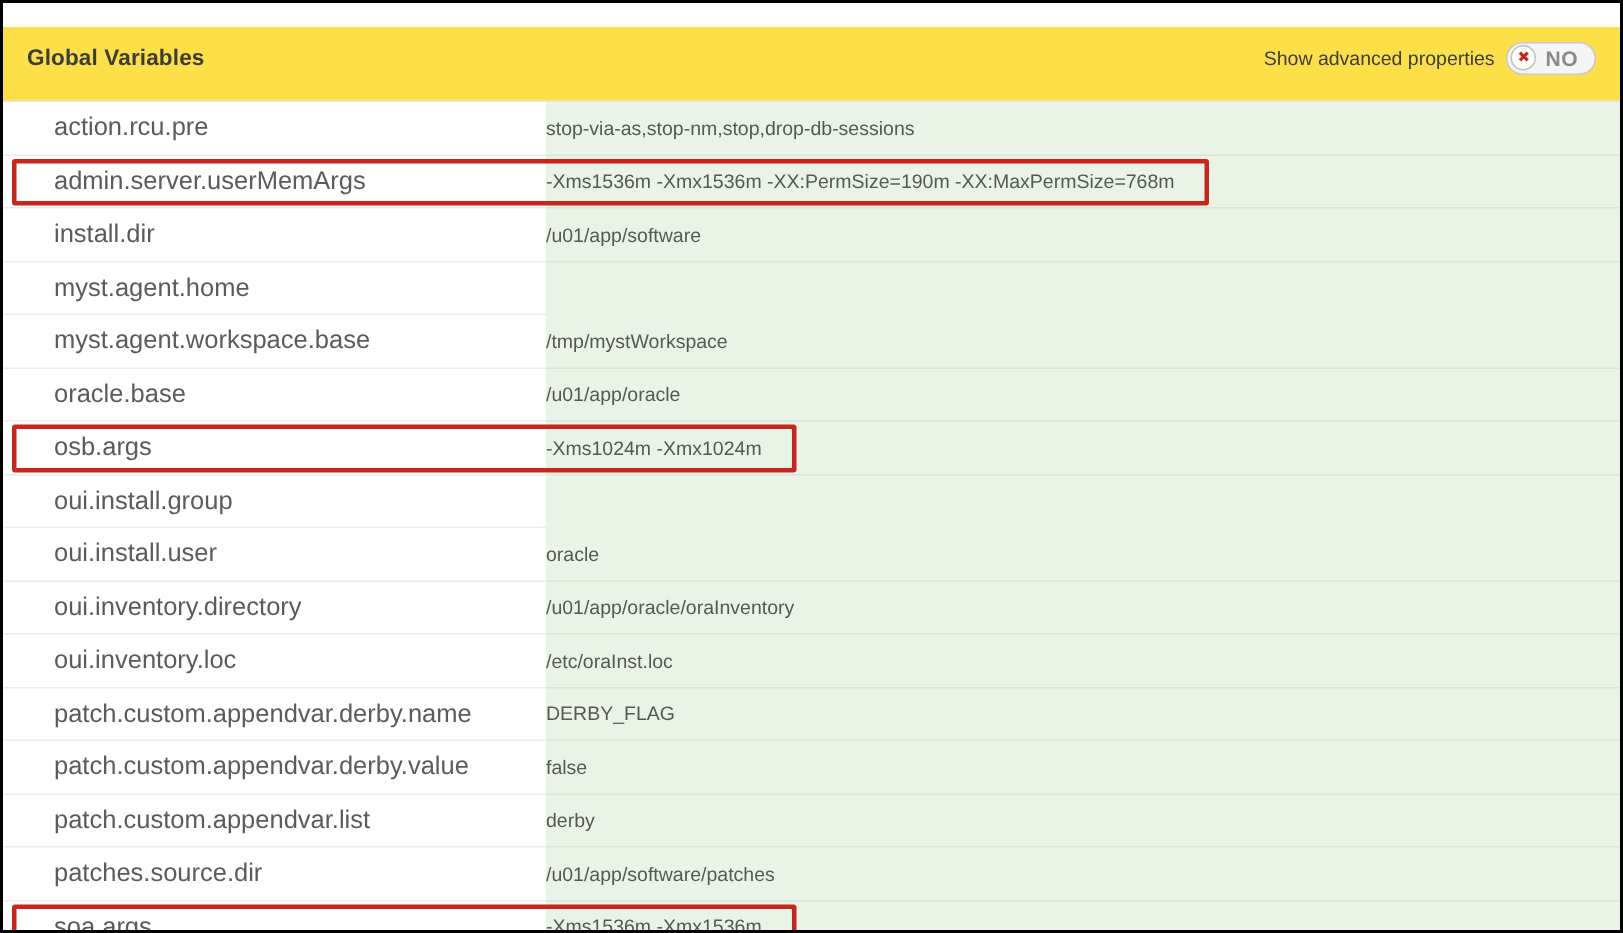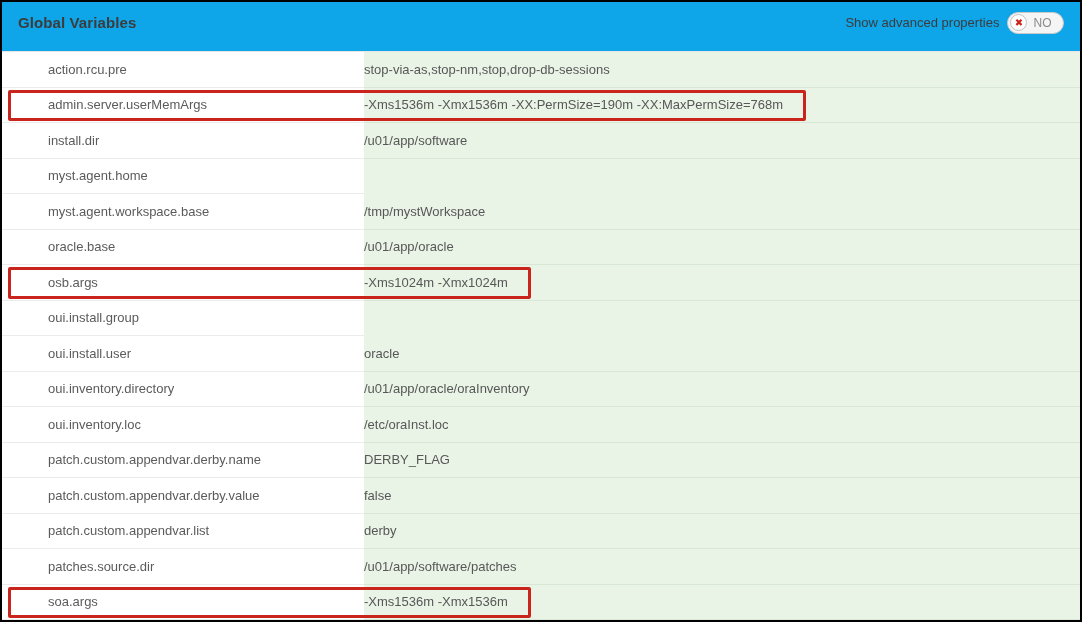--- a/index.html
+++ b/index.html
@@ -13,58 +13,59 @@
     border: 2px solid #000;
     background: #fff;
     overflow: hidden;
     display: flex; flex-direction: column;
   }
   .header {
     height: 50px; flex: 0 0 50px;
     display: flex; align-items: center; justify-content: space-between;
     padding: 0 16px 8px 16px;
     border-bottom: 1px solid #e6e6e6;
-    background: #0ea5e9;
+    background: #fde047;
+    margin-top: 16px;
   }
   .title {
     font-size: 15px; font-weight: bold; color: #3c3c3c;
     letter-spacing: 0.1px;
   }
   .toggle-wrap { display: flex; align-items: center; gap: 8px; }
   .toggle-label { font-size: 13px; font-weight: normal; color: #3c3c3c; }
   .toggle {
     display: inline-flex; align-items: center;
     height: 22px; border: 1px solid #c9c9c9; border-radius: 12px;
     background: #f5f5f5; padding: 2px; cursor: pointer;
   }
   .toggle-knob {
     width: 17px; height: 17px; border-radius: 50%;
     background: #fff; border: 1px solid #c0c0c0;
     display: flex; align-items: center; justify-content: center;
     font-size: 10px; font-weight: bold; color: #c9251c;
     line-height: 1;
   }
   .toggle-state {
-    font-size: 12px; font-weight: normal; color: #8a8a8a;
+    font-size: 14px; font-weight: bold; color: #8a8a8a;
     padding: 0 9px 0 6px; letter-spacing: 0.3px;
   }
   .rows {
     flex: 1 1 auto;
     background: linear-gradient(to right, #ffffff 362px, #e9f4e6 362px);
     overflow: hidden;
   }
   .row {
     position: relative;
     display: flex; align-items: center;
     height: 35.5px;
   }
   .cell-name {
     flex: 0 0 362px; width: 362px;
-    padding-left: 46px; padding-right: 10px;
-    font-size: 13px; color: #5b5b5b;
+    padding-left: 34px; padding-right: 10px;
+    font-size: 17px; color: #5b5b5b;
     white-space: nowrap; overflow: hidden;
     border-bottom: 1px solid #ececec;
     height: 100%; display: flex; align-items: center;
   }
   .cell-value {
     flex: 1 1 auto;
     padding-right: 10px;
     font-size: 13px; color: #575757;
     white-space: nowrap; overflow: hidden;
     border-bottom: 1px solid #d9e8d6;

